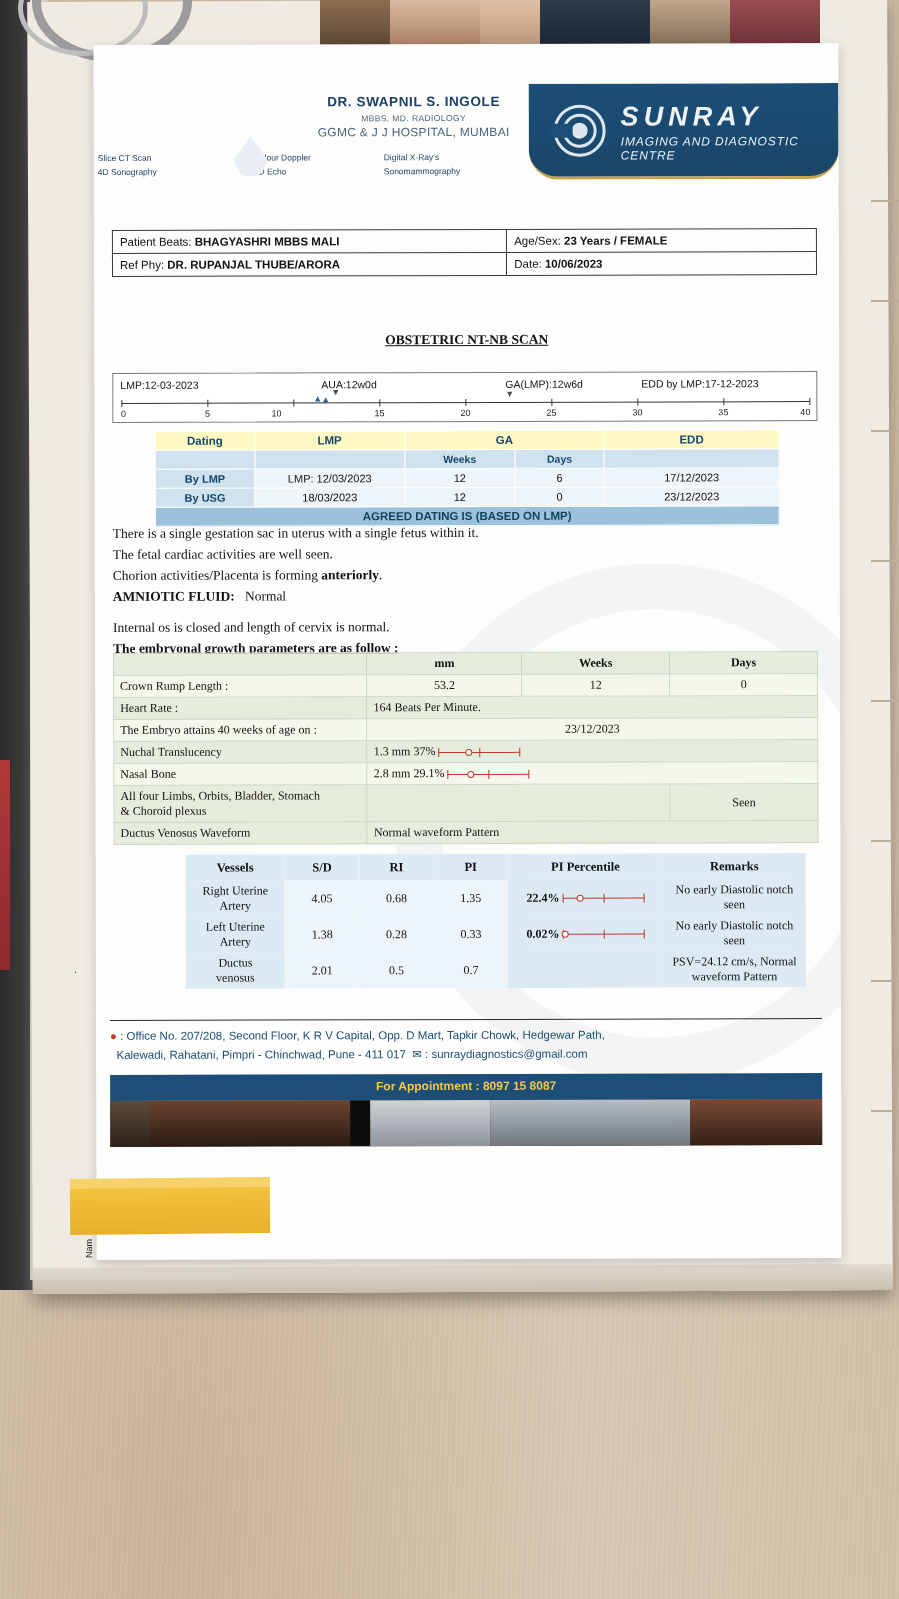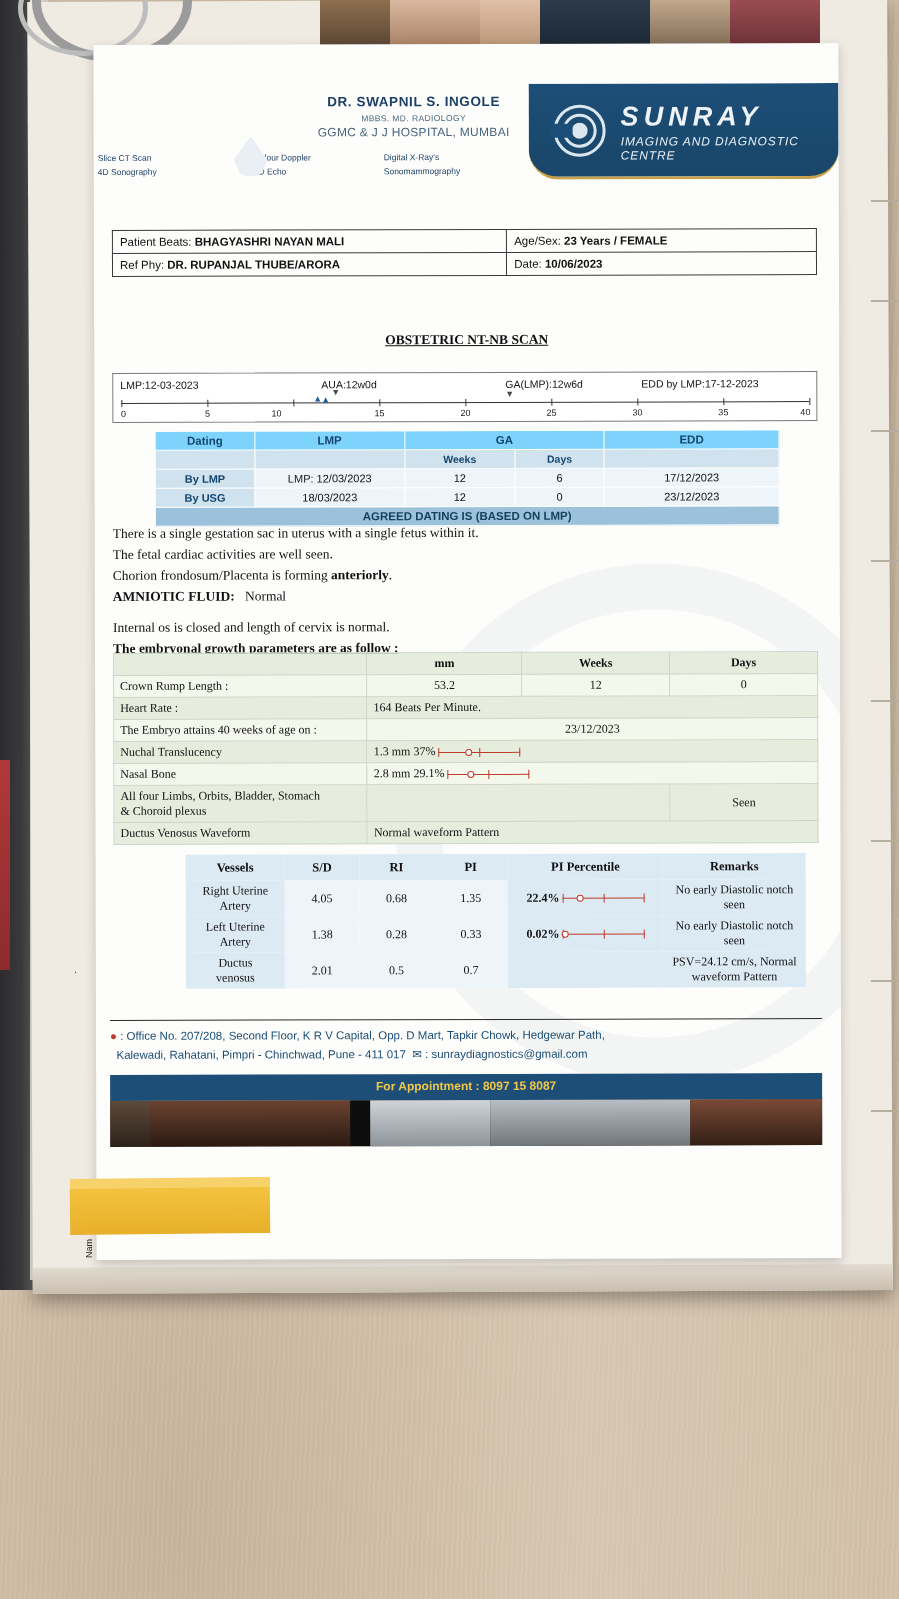--- a/index.html
+++ b/index.html
@@ -157,21 +157,21 @@
   #mk-aua { color: #1f5f9e; top: 16px; }
   #mk-ga  { color: #4a4a4a; top: 11px; }
   #mk-aua2 { color: #1f5f9e; top: 26px; }
 
   
   #dating {
     position: absolute; left: 60px; top: 386px; width: 625px;
     border-collapse: collapse; font-size: 11px;
   }
   #dating td, #dating th { border: 1px solid #fff; padding: 2px 4px; height: 19px; text-align: center; }
-  #dating .hdr { background: #7dd3fc; color: #15456e; font-weight: bold; font-size: 11.5px; }
+  #dating .hdr { background: #fef9c3; color: #15456e; font-weight: bold; font-size: 11.5px; }
   #dating .sub { background: #cfe2ee; color: #15456e; font-weight: bold; font-size: 10.5px;}
   #dating .lbl { background: #cfe2ee; color: #15456e; font-weight: bold; }
   #dating .cell { background: #eef5fa; color: #111; }
   #dating .agreed {
     background: #9cc2db; color: #13425f; font-weight: bold; font-size: 11.5px;
   }
 
   
   #narr {
     position: absolute; left: 18px; top: 478px; width: 700px;
@@ -358,21 +358,21 @@
       </div>
     </div>
     <div id="lh-drop"></div>
   </div>
 
   <table id="pt-table">
     <tbody>
         <tr>
       <td style="width:56%">
         <span class="pt-lbl">Patient Beats:</span>
-        <span class="pt-val">BHAGYASHRI NAYAN MALI</span>
+        <span class="pt-val">BHAGYASHRI MBBS MALI</span>
       </td>
       <td>
         <span class="pt-lbl">Age/Sex:</span>
         <span class="pt-val">23 Years / FEMALE</span>
       </td>
     </tr>
     <tr>
       <td>
         <span class="pt-lbl">Ref Phy:</span>
         <span class="pt-val">DR. RUPANJAL THUBE/ARORA</span>
@@ -452,21 +452,21 @@
     <tr>
       <td class="agreed" colspan="5">AGREED DATING IS (BASED ON LMP)</td>
     </tr>
   </tbody>
     </table>
 
   <div id="narr">
     <div>There is a single gestation sac in uterus with a single fetus within it.</div>
     <div>The fetal cardiac activities are well seen.</div>
     <div>
-      <span>Chorion frondosum/Placenta is forming </span><span class="b">anteriorly</span><span>.</span>
+      <span>Chorion activities/Placenta is forming </span><span class="b">anteriorly</span><span>.</span>
     </div>
     <div>
       <span class="b">AMNIOTIC FLUID:</span>
       &nbsp;&nbsp;<span>Normal</span>
     </div>
   </div>
 
   <div id="narr2">
     <div>Internal os is closed and length of cervix is normal.</div>
     <div class="u">The embryonal growth parameters are as follow :</div>

